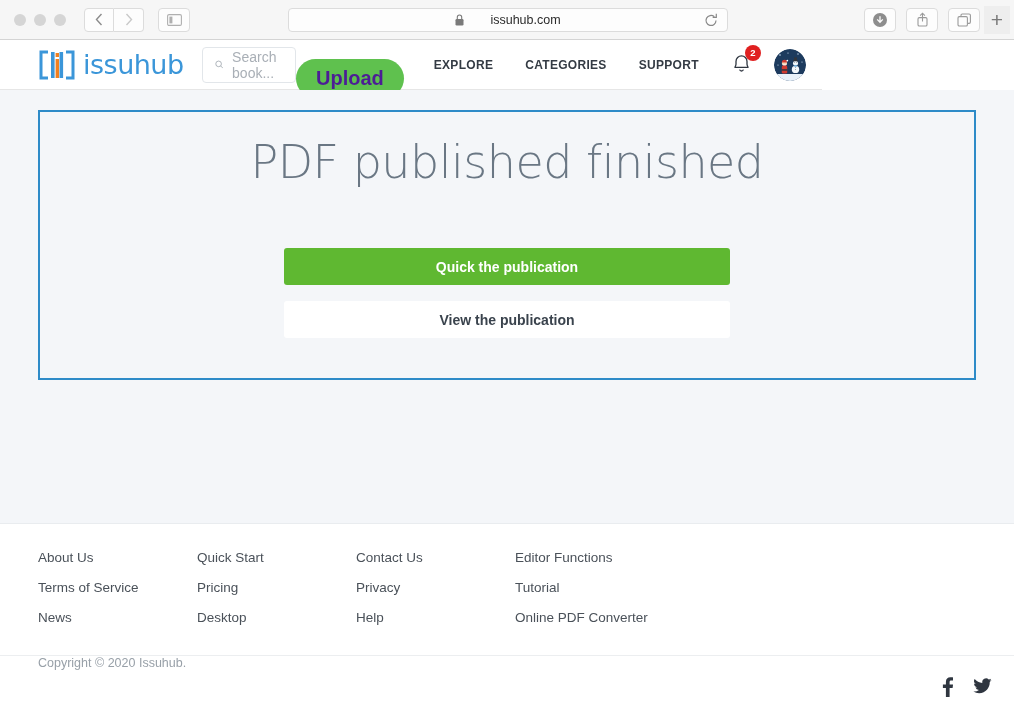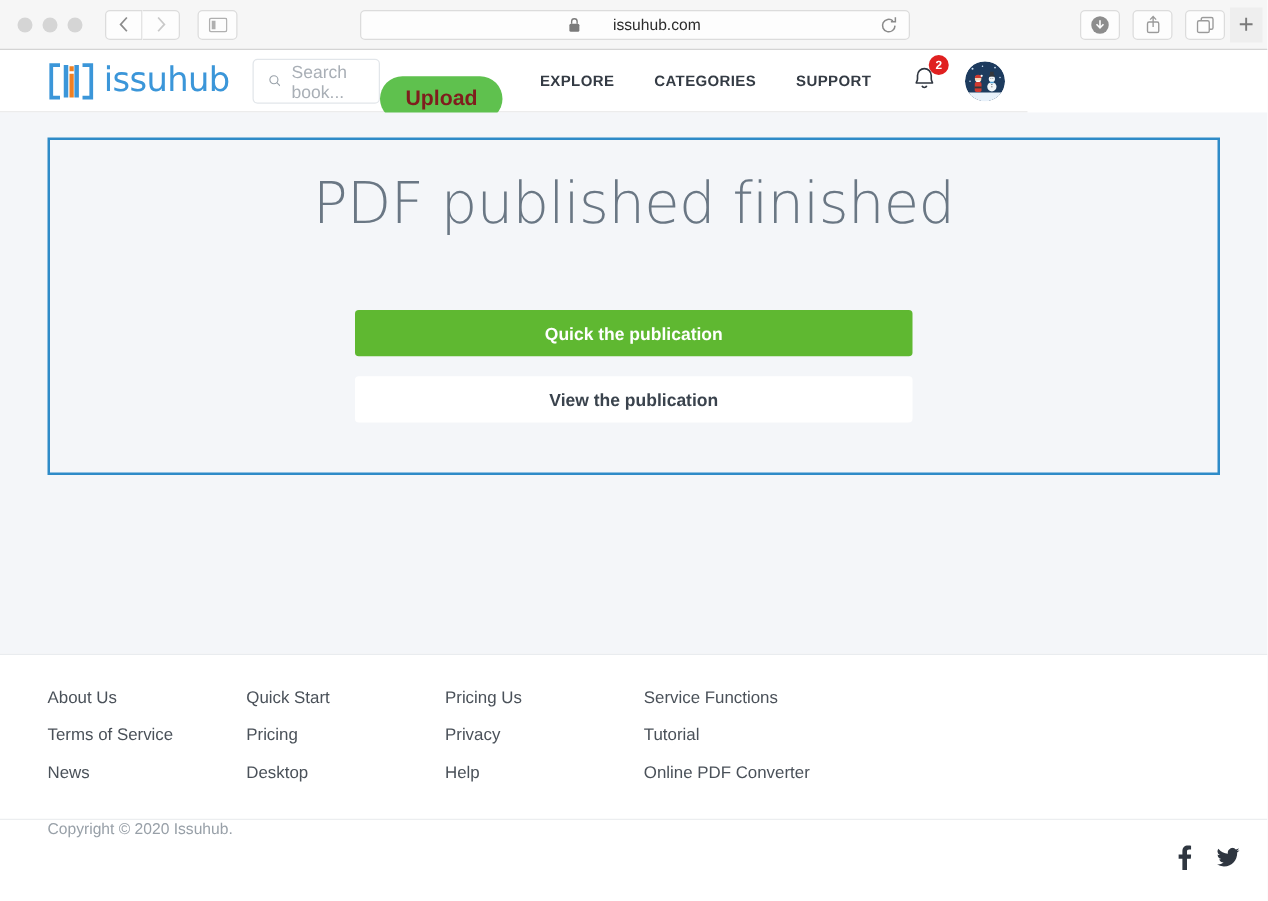--- a/index.html
+++ b/index.html
@@ -85,22 +85,22 @@
     border: 1px solid #e2e6ea; border-radius: 4px;
     display: flex; align-items: center; gap: 9px;
     padding: 0 12px; background: #fff;
   }
   .search-placeholder { font-size: 14px; color: #a9afb6; }
 
   .header-right {
     margin-left: auto; display: flex; align-items: center; gap: 0;
   }
   .upload-btn {
-    background: #5fc14e; color: #7f1d1d;
-    font-size: 17px; font-weight: bold;
+    background: #5fc14e; color: #4c1d95;
+    font-size: 20px; font-weight: bold;
     border: none; border-radius: 20px;
     padding: 8px 20px; cursor: pointer;
     margin-right: 30px;
     margin-top: 28px;
   }
   .nav-link {
     font-size: 12px; font-weight: bold; color: #343b44;
     letter-spacing: 0.3px; margin-right: 32px; cursor: pointer;
     text-decoration: none;
   }
@@ -340,27 +340,27 @@
         <a class="footer-link">News</a>
       </div>
 
       <div class="footer-col">
         <a class="footer-link">Quick Start</a>
         <a class="footer-link">Pricing</a>
         <a class="footer-link">Desktop</a>
       </div>
 
       <div class="footer-col">
-        <a class="footer-link">Pricing Us</a>
+        <a class="footer-link">Contact Us</a>
         <a class="footer-link">Privacy</a>
         <a class="footer-link">Help</a>
       </div>
 
       <div class="footer-col">
-        <a class="footer-link">Service Functions</a>
+        <a class="footer-link">Editor Functions</a>
         <a class="footer-link">Tutorial</a>
         <a class="footer-link">Online PDF Converter</a>
       </div>
 
     </div>
 
     <div class="footer-bottom">
       <span class="copyright">Copyright © 2020 Issuhub.</span>
       <div class="socials">
         <span class="social-icon">

